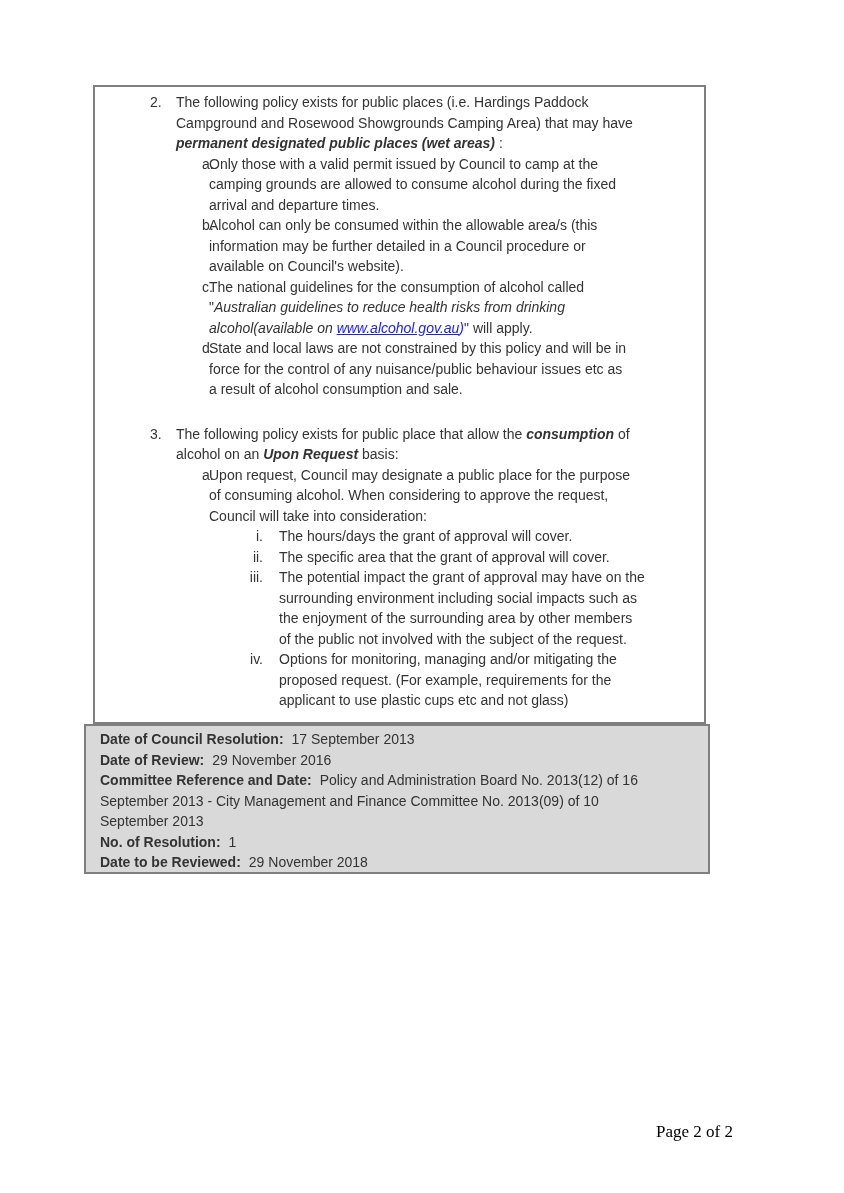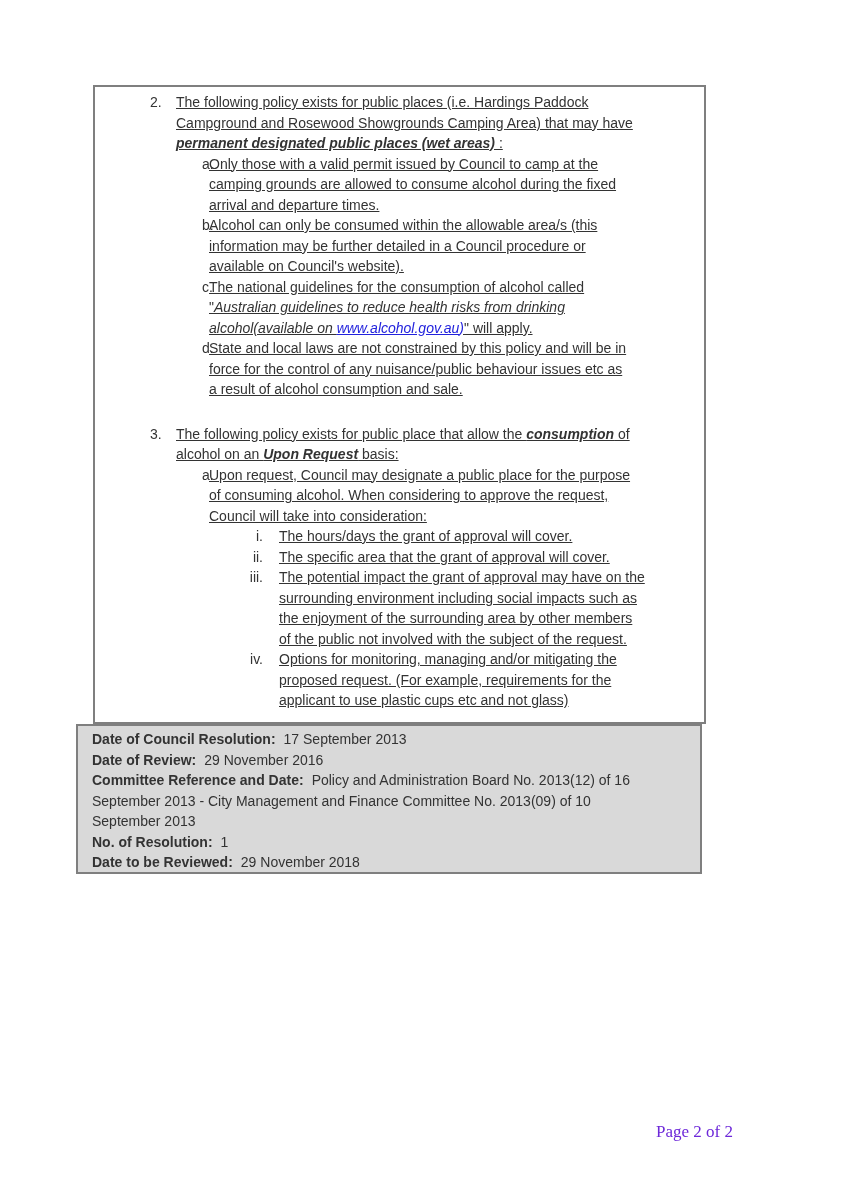--- a/index.html
+++ b/index.html
@@ -28,50 +28,50 @@
   .topitem + .topitem { margin-top: 24px; }
 
   .li { position: relative; }
   .marker { position: absolute; top: 0; }
   .lvl1 .marker { left: 55px; }
   .lvl1 .li-body { padding-left: 81px; padding-right: 4px; }
   .lvl2 .marker { left: 107px; }
   .lvl2 .li-body { padding-left: 114px; padding-right: 4px; }
   .lvl3 .marker { left: 120px; width: 48px; text-align: right; }
   .lvl3 .li-body { padding-left: 184px; padding-right: 16px; }
-  .li-body { white-space: pre-wrap; text-decoration: underline; }
+  .li-body { white-space: pre-wrap; }
 
   .run-n  { }
   .run-bi { font-weight: bold; font-style: italic; }
   .run-i  { font-style: italic; margin-top: 36px; }
   .run-link { font-style: italic; text-decoration: underline; cursor: pointer; }
   .run-il { font-style: italic; }
 
   
   .metadata-box {
     position: absolute;
-    left: 76px; top: 724px;
+    left: 84px; top: 724px;
     width: 626px; height: 150px;
     box-sizing: border-box;
     border: 2px solid #7f7f7f;
     padding: 3px 8px 0 14px;
     font-size: 14px;
     line-height: 20.5px;
   }
   .metadata-row { white-space: pre-wrap; }
   .metadata-label { font-weight: bold; }
   .metadata-value { margin-left: 8px; }
 
   
   .page-footer {
     position: absolute;
     right: 111px; top: 1122px;
     font-family: "Liberation Serif", serif;
     font-size: 17px;
-    color: #6d28d9;
+    color: #000000;
   }
 </style>
 </head>
 <body style="color: rgb(51, 51, 51);">
 
 <div class="page">
 
   <div class="policy-box" id="policy-list">
       <div class="topitem">
         <div class="li lvl1">

